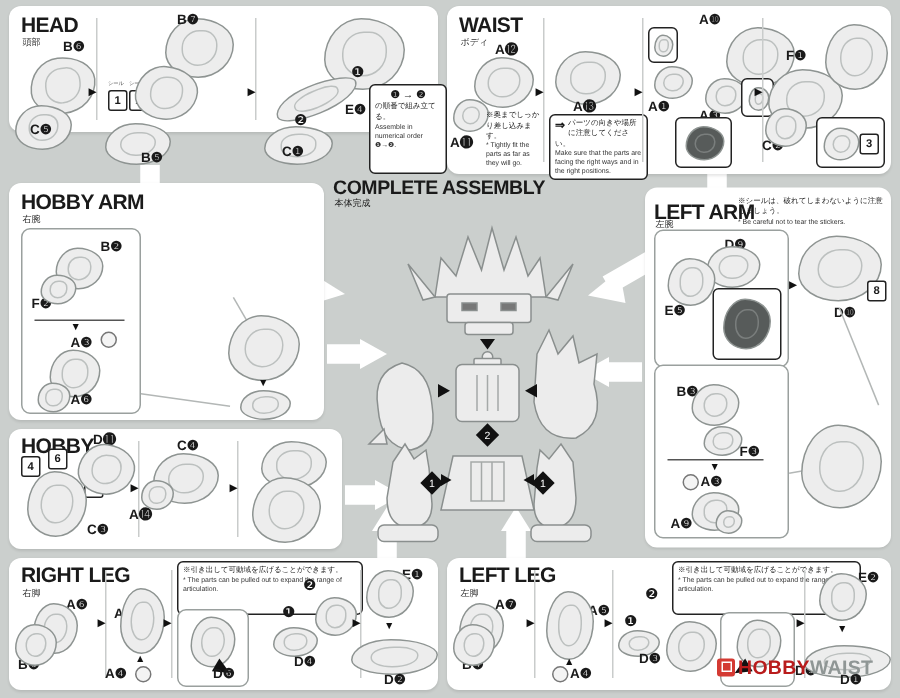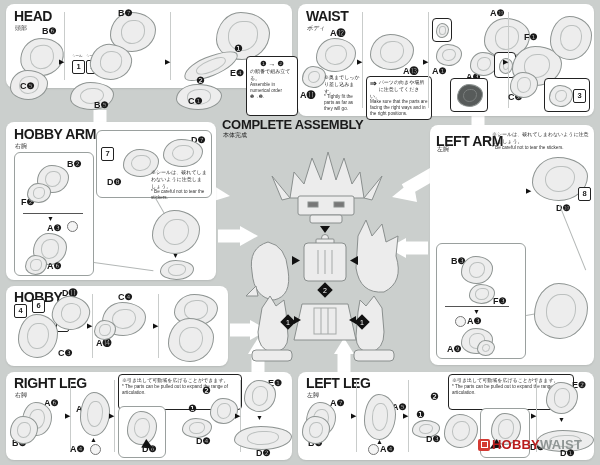--- a/index.html
+++ b/index.html
@@ -162,32 +162,32 @@
   <div class="blob" style="left:18px;top:34px;width:38px;height:32px"></div>
   <div class="blob" style="left:4px;top:62px;width:22px;height:20px"></div>
   <span class="pl" style="left:2px;top:86px">A⓫</span>
   <div class="note" style="left:26px;top:70px;width:36px">
     <div class="jp">※奥までしっかり差し込みます。</div>
     <div class="en">* Tightly fit the parts as far as they will go.</div>
   </div>
   <div class="vdiv" style="left:64px"></div>
   <span class="tri" style="left:59px;top:54px">▶</span>
   <div class="blob" style="left:72px;top:30px;width:42px;height:34px"></div>
-  <span class="pl" style="left:105px;top:62px">A⓭</span>
+  <span class="pl" style="left:84px;top:62px">A⓭</span>
   <div class="nb" style="left:68px;top:72px;width:58px;height:38px">
     <span style="float:left;font-size:8px;font-weight:bold;margin-right:2px">⇒</span>
     <div class="jp">パーツの向きや場所に注意してください。</div>
     <div class="en">Make sure that the parts are facing the right ways and in the right positions.</div>
   </div>
   <div class="vdiv" style="left:130px"></div>
   <span class="tri" style="left:125px;top:54px">▶</span>
   <div class="inset" style="left:134px;top:14px;width:18px;height:22px">
       <div class="blob" style="left:3px;top:4px;width:11px;height:13px"></div>
     </div>
-  <span class="pl" style="left:192px;top:4px">A❿</span>
+  <span class="pl" style="left:168px;top:4px">A❿</span>
   <div class="blob" style="left:186px;top:14px;width:44px;height:38px"></div>
   <span class="pl" style="left:134px;top:62px">A❶</span>
   <div class="blob" style="left:138px;top:40px;width:24px;height:20px"></div>
   <span class="pl" style="left:168px;top:68px">A❸</span>
   <div class="blob" style="left:172px;top:48px;width:26px;height:22px"></div>
   <div class="inset" style="left:196px;top:48px;width:20px;height:24px">
       <div class="blob" style="left:4px;top:5px;width:12px;height:14px"></div>
     </div>
   <div class="inset" style="left:152px;top:74px;width:36px;height:32px">
       <div class="blob dark" style="left:6px;top:5px;width:24px;height:21px"></div>
@@ -215,45 +215,42 @@
     <span class="pl" style="left:6px;top:44px">F❷</span>
     <div class="blob" style="left:12px;top:30px;width:22px;height:18px"></div>
     <div class="hline" style="left:8px;top:60px;width:60px"></div>
     <span class="tri" style="left:32px;top:62px">▼</span>
     <span class="pl" style="left:32px;top:70px">A❸</span>
     <div class="ball" style="left:52px;top:68px"></div>
     <div class="blob" style="left:18px;top:80px;width:32px;height:30px"></div>
     <span class="pl" style="left:32px;top:108px">A❻</span>
     <div class="blob" style="left:10px;top:102px;width:20px;height:18px"></div>
   </div>
-  <div class="obox" style="left:90px;top:8px;width:114px;height:66px">
-    <span class="pl" style="left:94px;top:4px">D❼</span>
-    <div class="blob" style="left:66px;top:8px;width:38px;height:26px"></div>
-    <span class="pl" style="left:10px;top:46px">D❽</span>
-    <div class="blob" style="left:26px;top:18px;width:34px;height:26px"></div>
-    <span class="cap" style="left:5px;top:14px">シール</span>
-    <div class="st" style="left:4px;top:16px">7</div>
-    <div class="note" style="left:54px;top:38px;width:56px">
-      <div class="jp">※シールは、破れてしまわないように注意しましょう。</div>
-      <div class="en">* Be careful not to tear the stickers.</div>
-    </div>
-  </div>
   <div class="tline" style="left:88px;top:140px;width:60px;transform:rotate(8deg)"></div>
   <div class="tline" style="left:150px;top:76px;width:40px;transform:rotate(60deg)"></div>
   <div class="blob" style="left:146px;top:88px;width:46px;height:42px"></div>
   <span class="tri" style="left:166px;top:130px">▼</span>
   <div class="blob" style="left:154px;top:138px;width:32px;height:18px"></div>
 </div>
 
 <div class="panel" style="left:430px;top:125px;width:164px;height:240px">
   <div class="t" style="left:6px;top:9px">LEFT ARM</div>
   <div class="s" style="left:7px;top:20px">左腕</div>
   <div class="note" style="left:62px;top:6px;width:98px">
     <div class="jp">※シールは、破れてしまわないように注意しましょう。</div>
     <div class="en">* Be careful not to tear the stickers.</div>
+  </div>
+  <div class="obox" style="left:6px;top:28px;width:88px;height:90px">
+    <span class="pl" style="left:46px;top:4px">D❾</span>
+    <div class="blob" style="left:34px;top:10px;width:34px;height:26px"></div>
+    <span class="pl" style="left:6px;top:48px">E❺</span>
+    <div class="blob" style="left:8px;top:18px;width:30px;height:30px"></div>
+    <div class="inset" style="left:38px;top:38px;width:44px;height:46px">
+        <div class="blob dark" style="left:6px;top:6px;width:30px;height:32px"></div>
+      </div>
   </div>
   <span class="tri" style="left:96px;top:62px">▶</span>
   <div class="blob" style="left:102px;top:32px;width:54px;height:42px"></div>
   <span class="pl" style="left:126px;top:78px">D❿</span>
   <span class="cap" style="left:149px;top:60px">シール</span>
   <div class="st" style="left:148px;top:62px">8</div>
   <div class="obox" style="left:6px;top:118px;width:88px;height:114px">
     <span class="pl" style="left:14px;top:12px">B❸</span>
     <div class="blob" style="left:24px;top:12px;width:30px;height:26px"></div>
     <span class="pl" style="left:56px;top:52px">F❸</span>
@@ -281,21 +278,21 @@
   <span class="cap" style="left:51px;top:30px">シール</span>
   <div class="st" style="left:50px;top:32px">5</div>
   <span class="pl" style="left:56px;top:2px">D⓫</span>
   <div class="blob" style="left:46px;top:10px;width:36px;height:32px;transform:rotate(8deg)"></div>
   <div class="blob" style="left:12px;top:28px;width:38px;height:42px"></div>
   <span class="pl" style="left:52px;top:62px">C❸</span>
   <div class="vdiv" style="left:86px"></div>
   <span class="tri" style="left:81px;top:36px">▶</span>
   <span class="pl" style="left:112px;top:6px">C❹</span>
   <div class="blob" style="left:96px;top:16px;width:42px;height:32px"></div>
-  <span class="pl" style="left:90px;top:52px">A⓮</span>
+  <span class="pl" style="left:80px;top:52px">A⓮</span>
   <div class="blob" style="left:88px;top:34px;width:20px;height:18px"></div>
   <div class="vdiv" style="left:152px"></div>
   <span class="tri" style="left:147px;top:36px">▶</span>
   <div class="blob" style="left:168px;top:8px;width:42px;height:30px"></div>
   <div class="blob" style="left:162px;top:32px;width:44px;height:42px"></div>
 </div>
 
 <div class="panel" style="left:6px;top:372px;width:286px;height:88px">
   <div class="t" style="left:8px;top:4px">RIGHT LEG</div>
   <div class="s" style="left:9px;top:19px">右脚</div>

